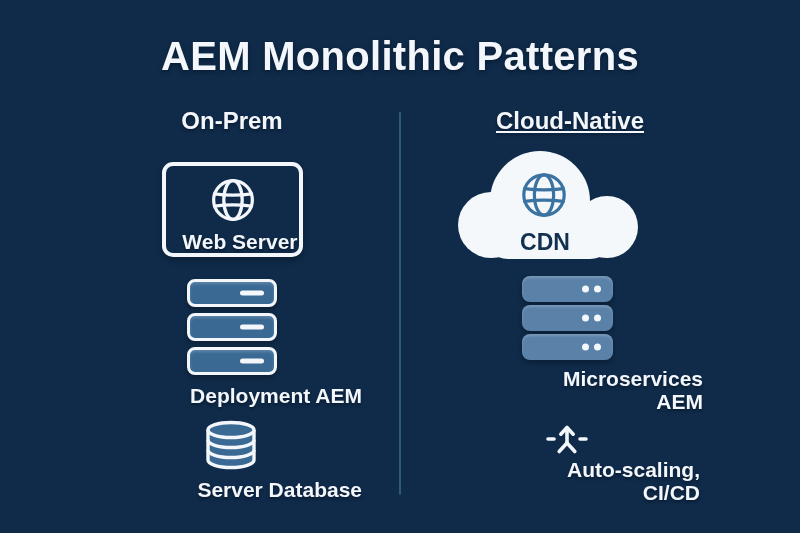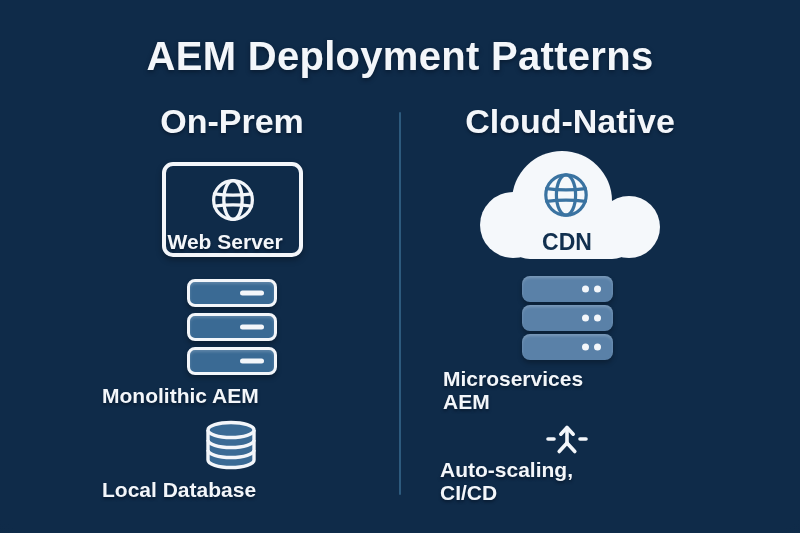--- a/index.html
+++ b/index.html
@@ -23,26 +23,26 @@
     text-shadow: 0 2px 4px rgba(4, 14, 30, 0.55);
   }
   .divider {
     left: 399px; top: 112px;
     width: 2px; height: 383px;
     background: var(--divider, #2d5a7d);
     border-radius: 1px;
   }
   .col-header {
     width: 260px; text-align: center;
-    font-size: 34px; line-height: 30px; font-weight: bold;
+    font-size: 24px; line-height: 30px; font-weight: bold;
     color: var(--text, #f3f6fa);
     text-shadow: 0 2px 3px rgba(4, 14, 30, 0.5);
   }
   .item-label {
-    width: 260px; text-align: left;
+    width: 260px; text-align: right;
     font-size: 21px; line-height: 23px; font-weight: 600;
     color: var(--text, #f3f6fa);
     white-space: pre-line;
     text-shadow: 0 2px 3px rgba(4, 14, 30, 0.55);
   }
   
   .webserver-box {
     left: 162px; top: 162px;
     width: 141px; height: 95px;
     box-sizing: border-box;
@@ -81,41 +81,41 @@
   .dots {
     position: absolute; right: 12px; top: 50%;
     transform: translateY(-50%);
     display: flex; gap: 5px;
   }
   .dots i {
     display: block; width: 7px; height: 7px; border-radius: 50%;
     background: var(--text, #f3f6fa);
   }
   
-  .cloud-wrap { left: 478px; top: 151px; width: 186px; height: 108px; }
+  .cloud-wrap { left: 456px; top: 151px; width: 186px; height: 108px; }
   .cloud-shape { fill: var(--cloud-fill, #f5f8fb); }
   .cloud-globe-pos { position: absolute; left: 64px; top: 20px; }
   .cdn-label {
     position: absolute; left: 0; top: 79px; width: 178px;
     text-align: center;
     font-size: 23px; line-height: 24px; font-weight: 600;
     color: var(--cdn-text, #12304f);
   }
   
   .stroke-light { stroke: var(--text, #f3f6fa); fill: none; }
   .stroke-blue { stroke: var(--cloud-globe, #3a73a1); fill: none; }
   .db-body, .db-top { fill: var(--server-fill-left, #3a6a94); stroke: var(--text, #f3f6fa); }
   .db-line { fill: none; stroke: var(--text, #f3f6fa); }
 </style>
 </head>
 <body>
 
 <div class="canvas">
 
-  <div class="abs title">AEM Deployment Patterns</div>
+  <div class="abs title">AEM Monolithic Patterns</div>
 
   <div class="abs divider"></div>
 
   <div>
     <div class="abs col-header" style="left:102px; top:106px;">On-Prem</div>
 
     <div class="abs webserver-box">
       <svg viewBox="0 0 48 48" width="46" height="46">
         <g class="stroke-light" stroke-width="3.4" stroke-linecap="round">
           <circle cx="24" cy="24" r="20.2"></circle>
@@ -132,34 +132,34 @@
           <span class="dash"></span>
         </div>
       <div class="srow-left">
           <span class="dash"></span>
         </div>
       <div class="srow-left">
           <span class="dash"></span>
         </div>
     </div>
 
-    <div class="abs item-label" style="left:102px; top:384px;">Monolithic AEM</div>
+    <div class="abs item-label" style="left:102px; top:384px;">Deployment AEM</div>
 
     <svg class="abs" style="left:204px; top:420px;" viewBox="0 0 54 50" width="54" height="50">
       <path class="db-body" d="M4 10 V40 A23 7.5 0 0 0 50 40 V10" stroke-width="3.4"></path>
       <path class="db-line" d="M4 20 A23 7.5 0 0 0 50 20" stroke-width="3.4"></path>
       <path class="db-line" d="M4 30 A23 7.5 0 0 0 50 30" stroke-width="3.4"></path>
       <ellipse class="db-top" cx="27" cy="10" rx="23" ry="7.5" stroke-width="3.4"></ellipse>
     </svg>
 
-    <div class="abs item-label" style="left:102px; top:478px;">Local Database</div>
+    <div class="abs item-label" style="left:102px; top:478px;">Server Database</div>
   </div>
 
   <div>
-    <div class="abs col-header" style="left:440px; top:106px;">Cloud-Native</div>
+    <div class="abs col-header" style="left:440px; top:106px;text-decoration:underline;">Cloud-Native</div>
 
     <div class="abs cloud-wrap">
       <svg viewBox="0 0 186 108" width="186" height="108">
         <g class="cloud-shape">
           <circle cx="84" cy="50" r="50"></circle>
           <circle cx="35" cy="74" r="33"></circle>
           <circle cx="151" cy="76" r="31"></circle>
           <rect x="28" y="60" width="130" height="48" rx="24"></rect>
         </g>
       </svg>

